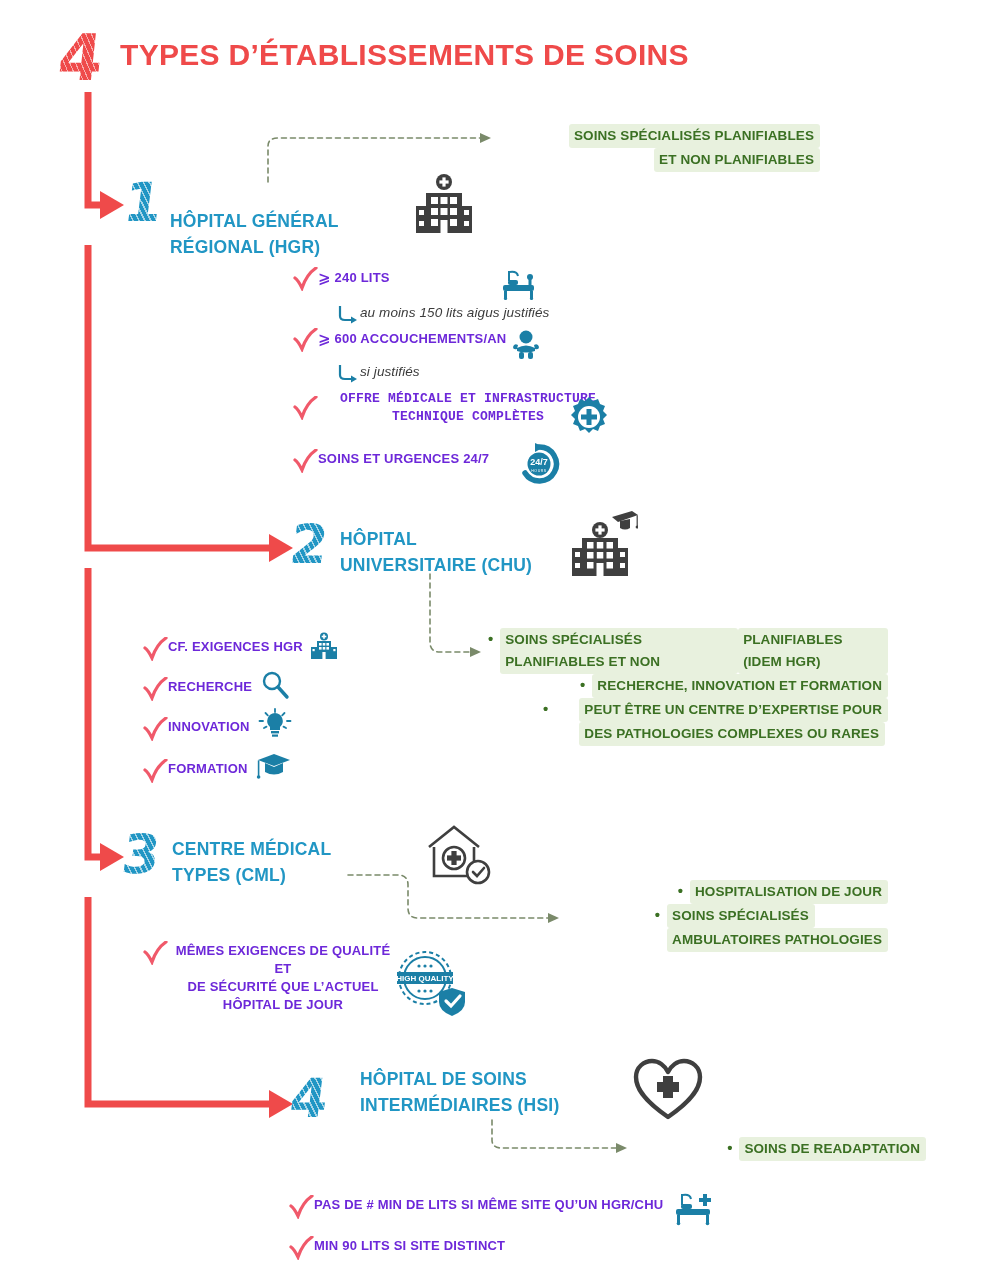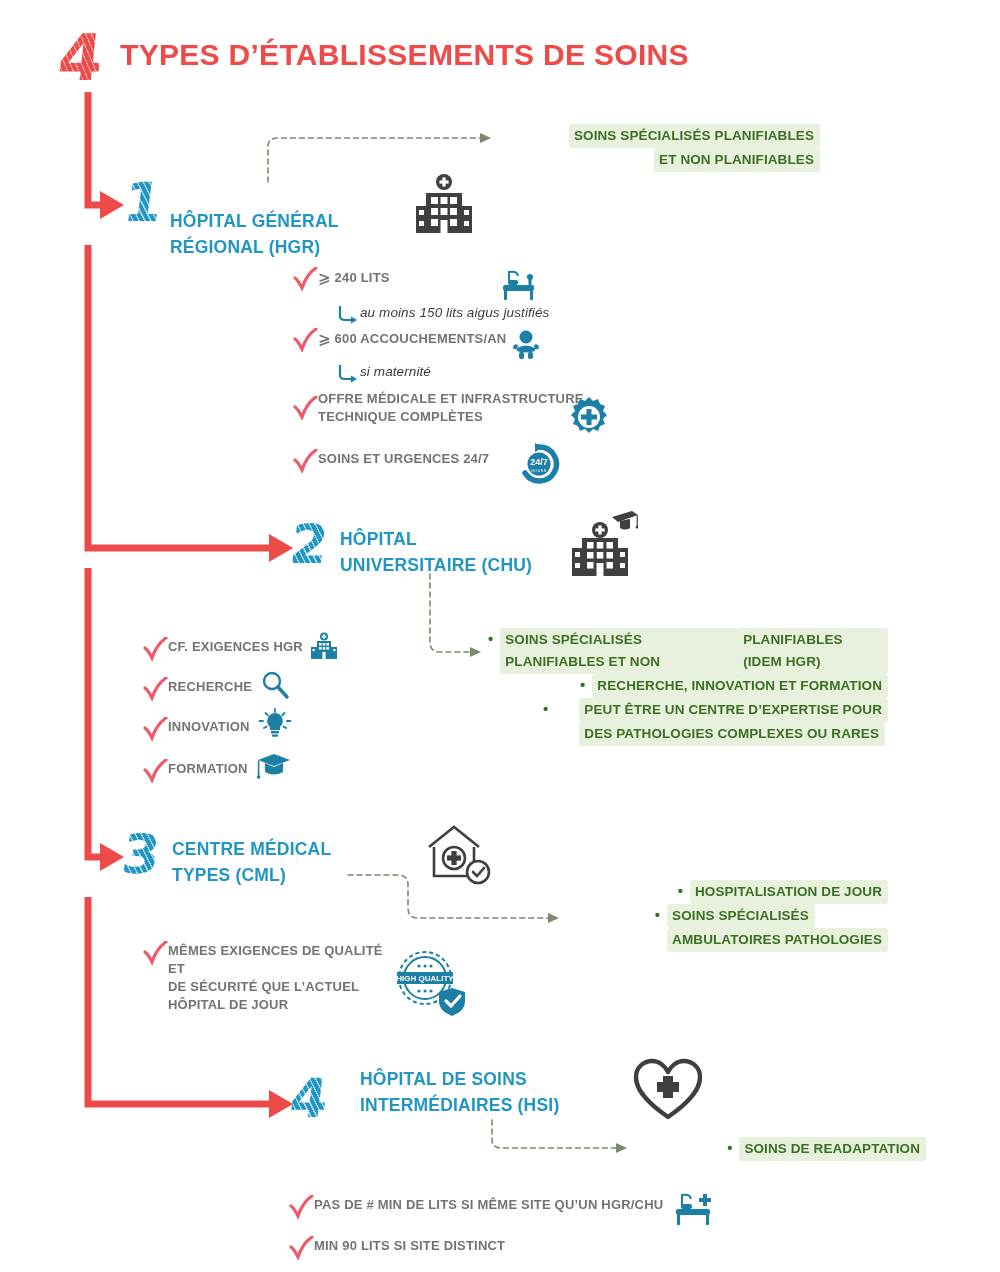--- a/index.html
+++ b/index.html
@@ -56,22 +56,23 @@
   .chip-dot{
     color:#3b7023;font-size:15px;line-height:22px;font-weight:bold;
     flex:0 0 auto;
   }
   
   .check-row{display:flex;align-items:flex-start;}
   .check-mark{
     flex:0 0 auto;width:26px;height:24px;position:relative;top:-1px;
   }
   .check-txt{
-    color:#737373;font-weight:bold;font-size:13px;line-height:18px;
+    color:#6d28d9;font-weight:bold;font-size:13px;line-height:18px;
     letter-spacing:.2px;
+    text-align:center;
   }
   .sub-note{
     color:#3b3b3b;font-style:italic;font-weight:normal;font-size:13.5px;
     letter-spacing:.1px;
   }
   .ge{font-size:15px;font-weight:bold;position:relative;top:1px;}
   
   .sub-arrow{width:24px;height:20px;flex:0 0 auto;}
   .icon-inline{flex:0 0 auto;}
 </style>
@@ -230,30 +231,30 @@
     </span>
   </div>
 
   <div class="check-row" style="margin:1px 0 6px 44px;">
     <span class="sub-arrow">
       <svg width="24" height="20" viewBox="0 0 24 20">
         <path d="M4,1 L4,11 Q4,15 9,15 L16,15" fill="none" stroke="#1b7fa6" stroke-width="2.2"></path>
         <path d="M15,11.5 L21,15 L15,18.5 Z" fill="#1b7fa6"></path>
       </svg>
     </span>
-    <span class="sub-note">si maternité</span>
+    <span class="sub-note">si justifiés</span>
   </div>
 
   <div class="check-row" style="margin-top:2px;">
     <span class="check-mark" style="top:6px;">
       <svg width="26" height="24" viewBox="0 0 26 24">
           <path d="M3,11 C6,13 8,17 10,21 C13,12 18,5 24,1" fill="none" stroke="#f0596a" stroke-width="3.2" stroke-linecap="round"></path>
         </svg>
     </span>
-    <span class="check-txt" style="white-space:pre-line;width:300px;">OFFRE MÉDICALE ET INFRASTRUCTURE
+    <span class="check-txt" style="white-space:pre-line;width:300px;font-family:Liberation Mono, monospace;">OFFRE MÉDICALE ET INFRASTRUCTURE
 TECHNIQUE COMPLÈTES</span>
     <span class="icon-inline" style="margin-left:-50px;margin-top:6px;">
       <svg width="42" height="42" viewBox="0 0 42 42">
           <g fill="#1b7fa6">
         <path d="M21,1 l4,4 l5,-2 l2,5 l5,2 l-2,5 l4,4 l-4,4 l2,5 l-5,2 l-2,5 l-5,-2 l-4,4 l-4,-4 l-5,2 l-2,-5 l-5,-2 l2,-5 l-4,-4 l4,-4 l-2,-5 l5,-2 l2,-5 l5,2 Z"></path>
         <circle cx="21" cy="21" r="11" fill="#ffffff"></circle>
         <rect x="18.5" y="13" width="5" height="16"></rect>
             <rect x="13" y="18.5" width="16" height="5"></rect>
       </g>
         </svg>

